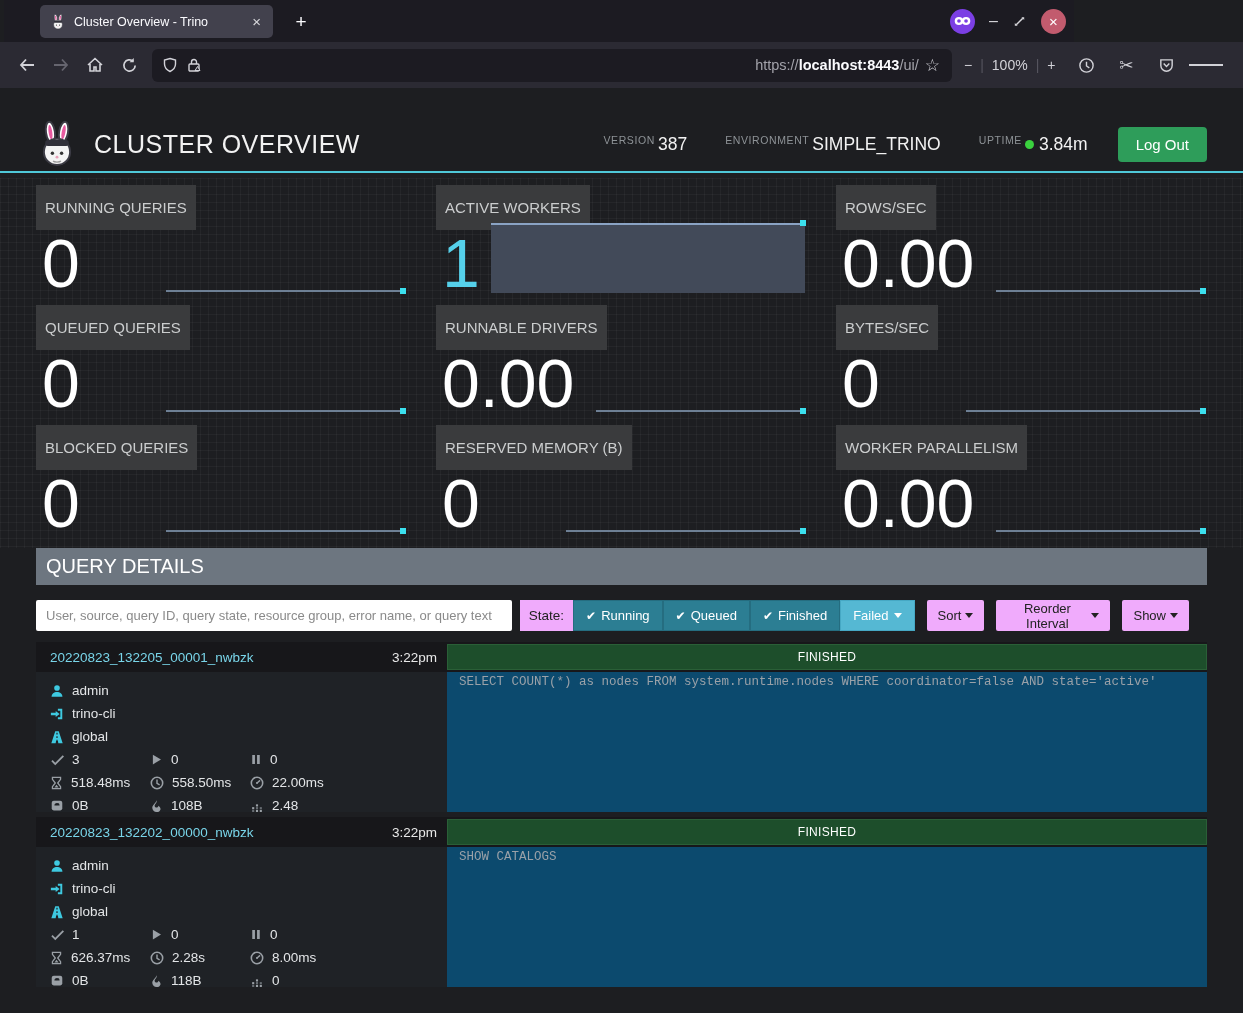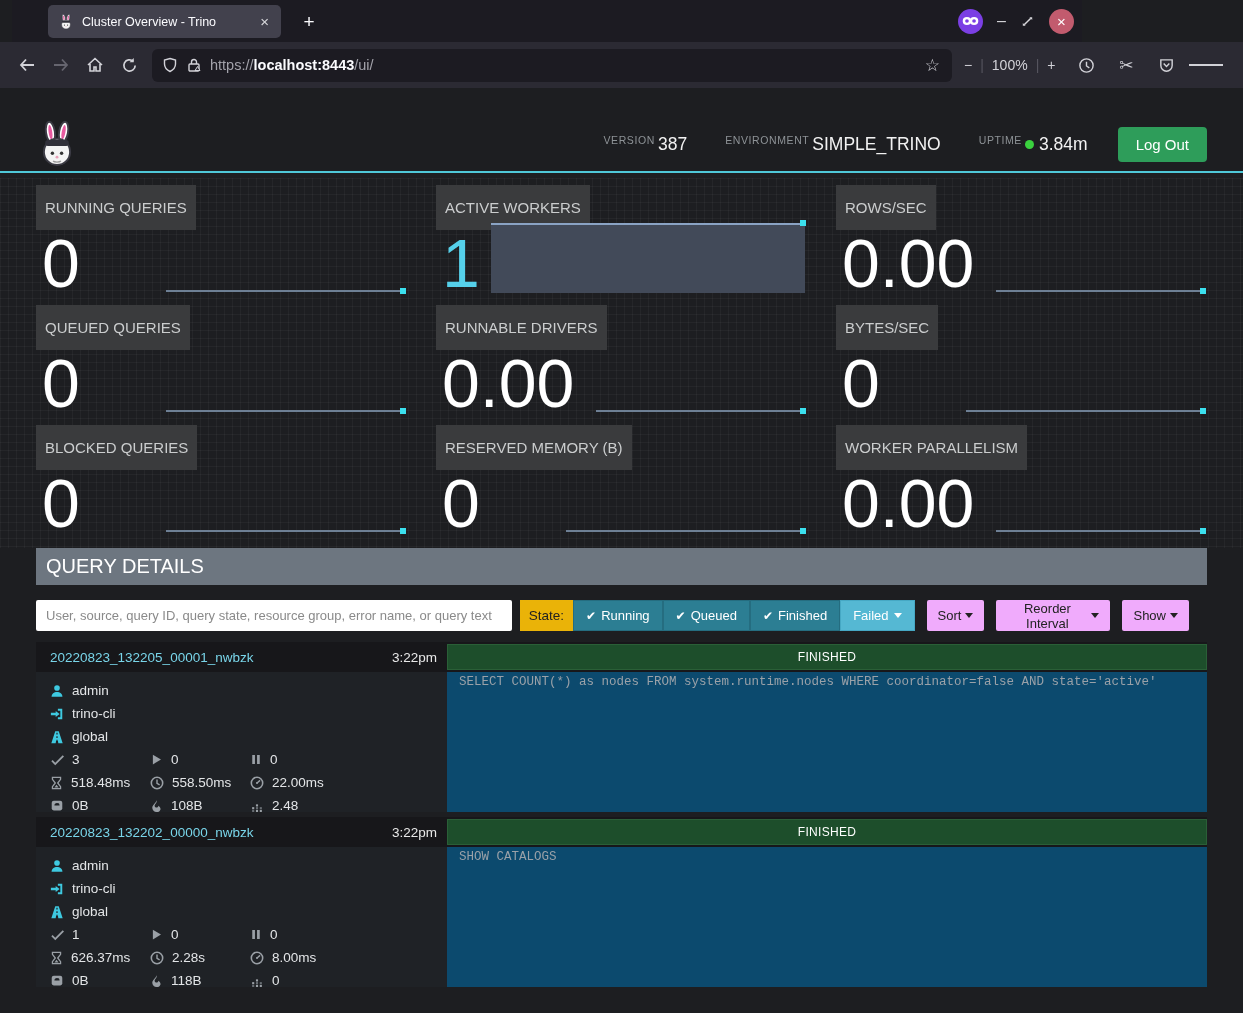--- a/index.html
+++ b/index.html
@@ -1,35 +1,35 @@
 <!DOCTYPE html>
 <html><head>
 <meta charset="utf-8">
 <style>
   * { margin:0; padding:0; box-sizing:border-box; }
   html,body { width:1243px; height:1013px; overflow:hidden; background:#1d1e21;
     font-family:"Liberation Sans", sans-serif; -webkit-font-smoothing:antialiased; }
   svg { display:block; }
 
   
-  .tabbar { position:absolute; top:0; left:12px; width:1070px; height:42px; background:#1c1b22; }
+  .tabbar { position:absolute; top:0; left:4px; width:1070px; height:42px; background:#1c1b22; }
   .tab { position:absolute; left:36px; top:5px; width:233px; height:33px; background:#42414d;
     border-radius:5px; display:flex; align-items:center; padding:0 8px 0 10px; color:#fbfbfe; }
   .tab-title { font-size:12.5px; flex:1; margin-left:8px; white-space:nowrap; overflow:hidden; }
   .tab-close { font-size:15px; color:#d7d7db; padding:0 4px; cursor:default; }
   .newtab { position:absolute; left:283px; top:8px; color:#fbfbfe; font-size:19px; width:28px; height:28px;
     display:flex; align-items:center; justify-content:center; }
   .win-controls { position:absolute; right:8px; top:0; height:42px; display:flex; align-items:center; gap:14px; }
   .pb-badge { width:25px; height:25px; border-radius:50%; background:#7b3fe4; display:flex; align-items:center; justify-content:center; }
   .min-glyph { color:#d7d7db; font-size:16px; line-height:10px; }
   .close-circle { width:25px; height:25px; border-radius:50%; background:#c25b6e; color:#fff; font-size:15px;
     display:flex; align-items:center; justify-content:center; }
 
   .navbar { position:absolute; top:42px; left:0; width:1243px; height:46px; background:#2b2a33;
-    display:flex; align-items:center; padding:0 10px; }
+    display:flex; align-items:center; padding:0 10px;text-align:right; }
   .nav-ic { width:34px; height:34px; display:flex; align-items:center; justify-content:center; color:#d2d2d8; border-radius:4px; }
   .nav-ic.dim { color:#66656f; }
   .urlbar { margin-left:6px; width:800px; height:33px; background:#1c1b22; border-radius:6px;
     display:flex; align-items:center; padding:0 6px 0 10px; }
   .url-text { flex:1; font-size:14.5px; color:#a3a3ab; margin-left:8px; white-space:nowrap; }
   .url-text b { color:#fbfbfe; font-weight:bold; }
   .star { color:#d2d2d8; font-size:17px; padding:0 6px; }
   .zoomctl { display:flex; align-items:center; color:#d2d2d8; font-size:14px; margin-left:12px; gap:8px; }
   .zsep { color:#55545e; }
   .right-icons { display:flex; align-items:center; gap:6px; margin-left:14px; }
@@ -65,21 +65,21 @@
   .spark-fill { position:absolute; left:55px; right:2px; top:38px; bottom:4px; background:#424a59; border-top:2px solid #8aa3c4; }
   .spark-fill .dot { top:-5px; }
 
   .qd-bar { position:absolute; top:460px; left:36px; width:1171px; height:37px; background:#6d7680;
     color:#fff; font-size:20px; display:flex; align-items:center; padding-left:10px; }
   .filter-row { position:absolute; top:512px; left:36px; width:1153px; height:31px; display:flex; align-items:stretch; }
   .search-input { width:541px; border:none; border-radius:2px; padding:0 10px; font-size:13px;
     font-family:inherit; color:#222; background:#fff; }
   .search-input::placeholder { color:#8a8a8a; }
   .state-group { display:flex; margin-left:8px; }
-  .state-label { background:#eab308; color:#222; font-size:13.5px; display:flex; align-items:center; padding:0 9px; }
+  .state-label { background:#f0abfc; color:#222; font-size:13.5px; display:flex; align-items:center; padding:0 9px; }
   .sbtn { border:1px solid #256d80; background:#2c7e93; color:#fff; font-size:13px; font-family:inherit;
     display:flex; align-items:center; gap:5px; padding:0 12px; }
   .sbtn .chk { font-size:12px; }
   .sbtn.failed { background:#55b8d3; border-color:#46a8c4; }
   .wbtn { background:#f0abfc; border:none; border-radius:2px; color:#222; font-size:13px; font-family:inherit;
     display:flex; align-items:center; gap:4px; padding:0 11px; }
   .ml12 { margin-left:12px; }
   .caret { width:0; height:0; border-left:4px solid transparent; border-right:4px solid transparent;
     border-top:5px solid currentColor; display:inline-block; }
 
@@ -214,20 +214,21 @@
       <ellipse cx="11" cy="9" rx="1.4" ry="5.5" fill="#e85aa0" transform="rotate(-8 11 9)"></ellipse>
       <ellipse cx="21" cy="9" rx="3.4" ry="8" fill="#fff" stroke="#3b3b44" stroke-width="1.5" transform="rotate(10 21 9)"></ellipse>
       <ellipse cx="21" cy="9" rx="1.4" ry="5.5" fill="#e85aa0" transform="rotate(10 21 9)"></ellipse>
       <circle cx="16" cy="24" r="10" fill="#f4f4f4" stroke="#3b3b44" stroke-width="1.5"></circle>
       <rect x="7" y="15" width="18" height="4.5" rx="2" fill="#31313a"></rect>
       <circle cx="12.5" cy="25" r="1.3" fill="#333"></circle>
         <circle cx="19.5" cy="25" r="1.3" fill="#333"></circle>
       <circle cx="16" cy="28" r="1.1" fill="#e8a0b8"></circle>
       <path d="M13 31c1 1 5 1 6 0" stroke="#999" stroke-width="1" fill="none"></path>
     </svg>
+    <span class="page-title">CLUSTER OVERVIEW</span>
     <div class="hmeta">
       <div class="meta-block">
         <span class="meta-label">VERSION</span>
         <span class="meta-value">387</span>
       </div>
       <div class="meta-block">
         <span class="meta-label">ENVIRONMENT</span>
         <span class="meta-value">SIMPLE_TRINO</span>
       </div>
       <div class="meta-block">

